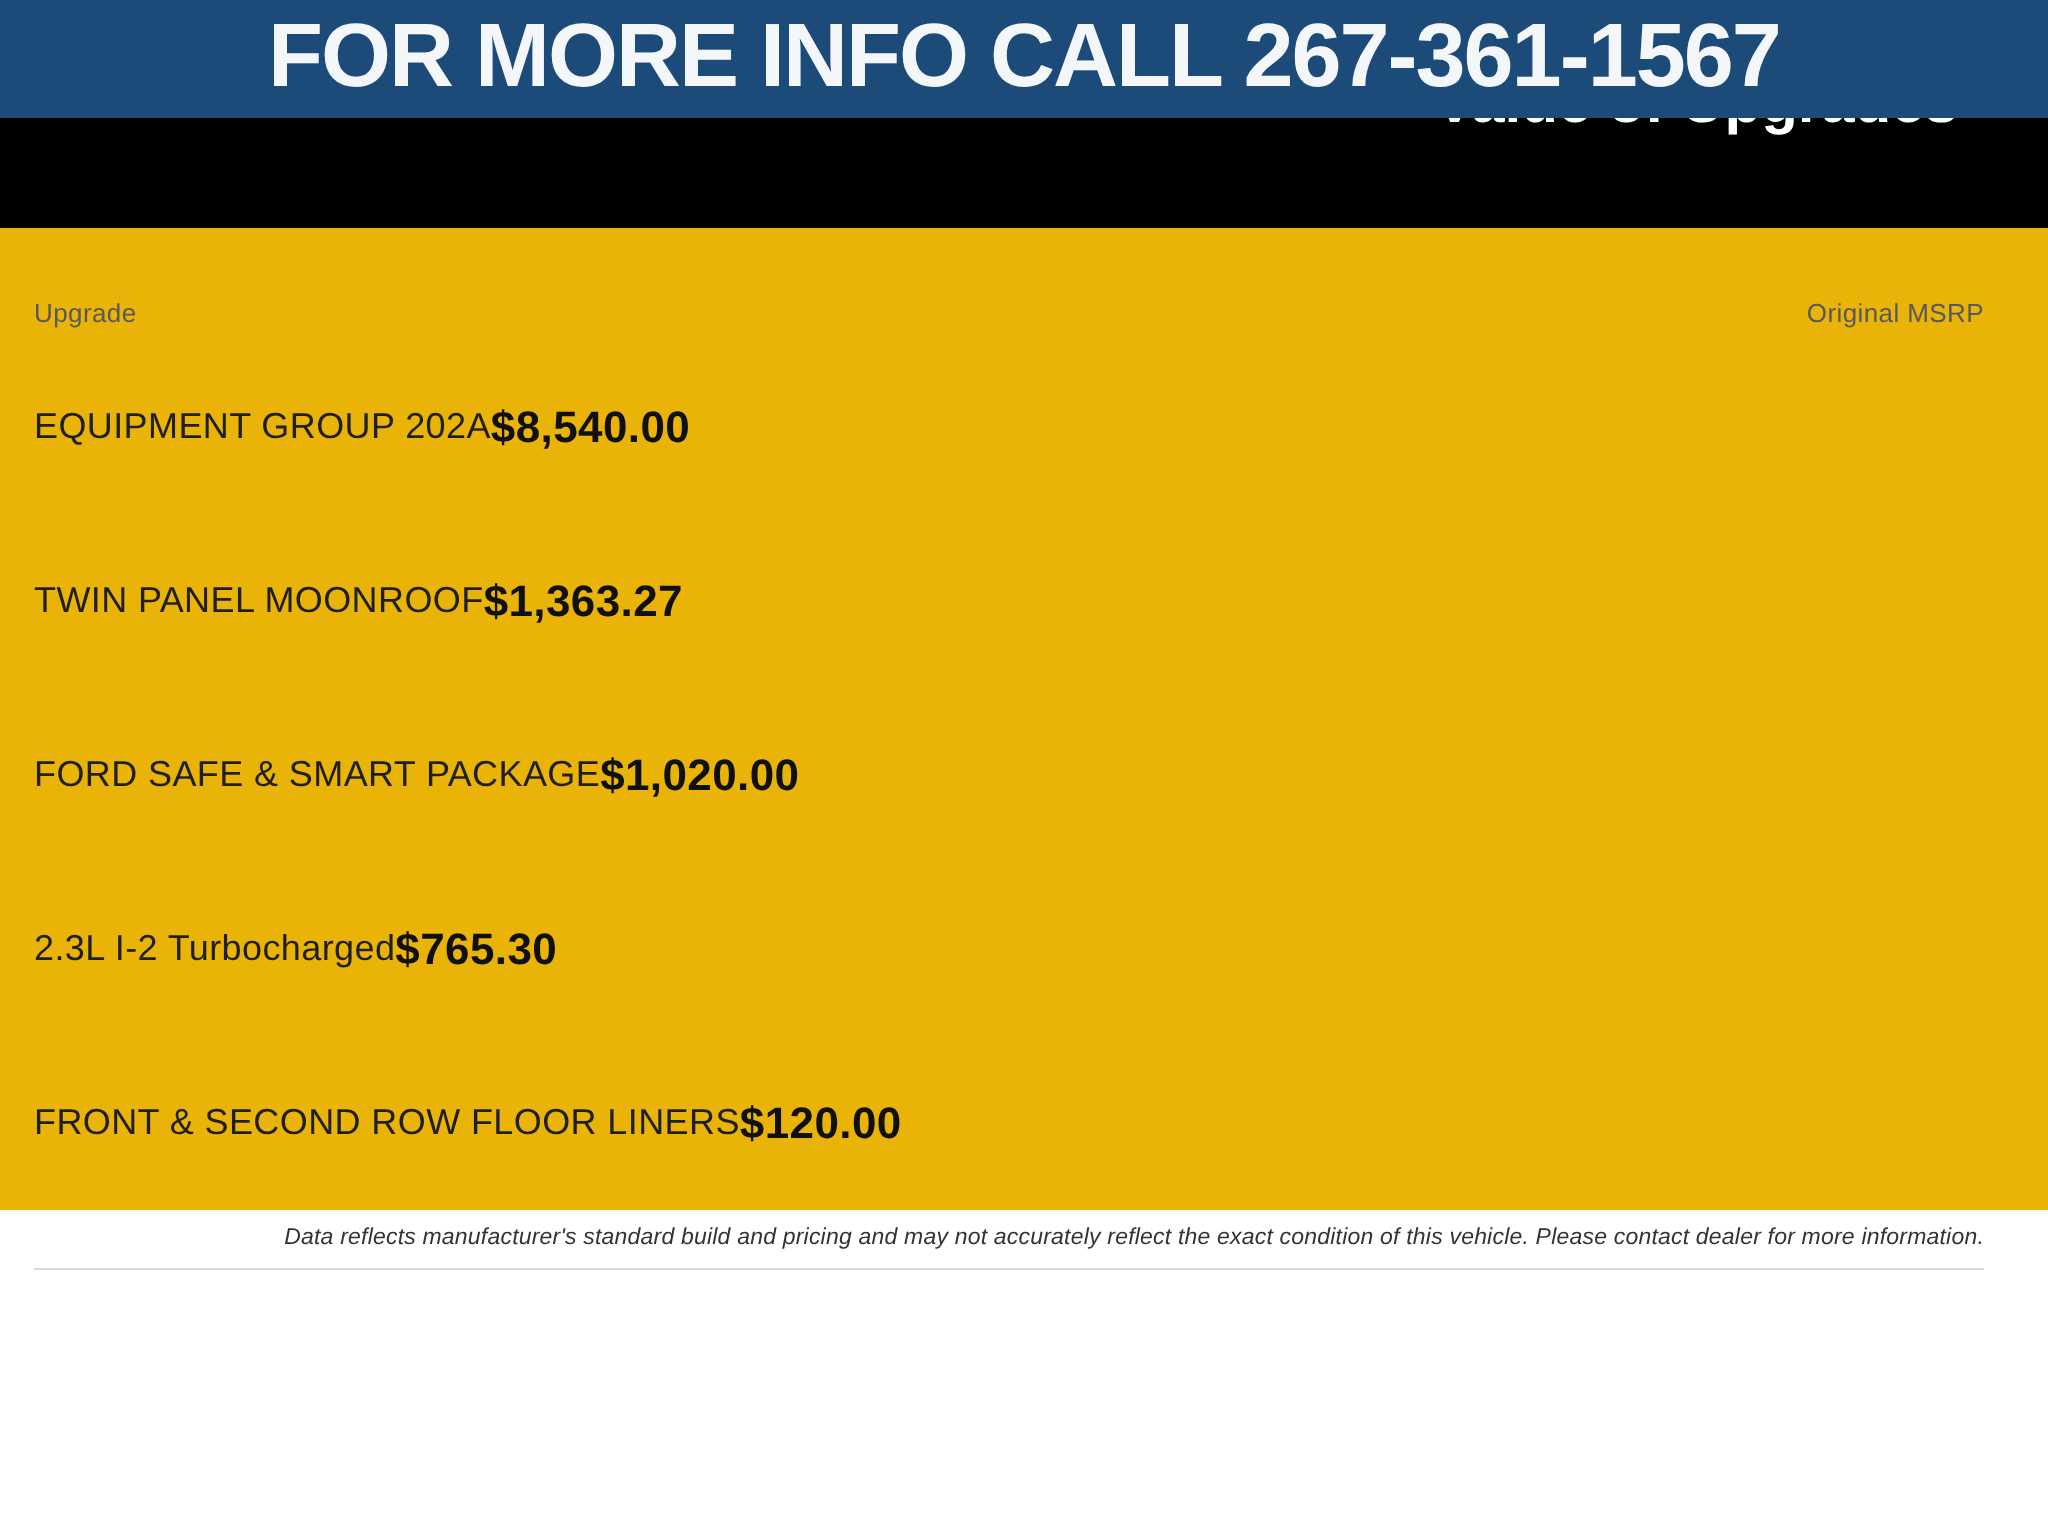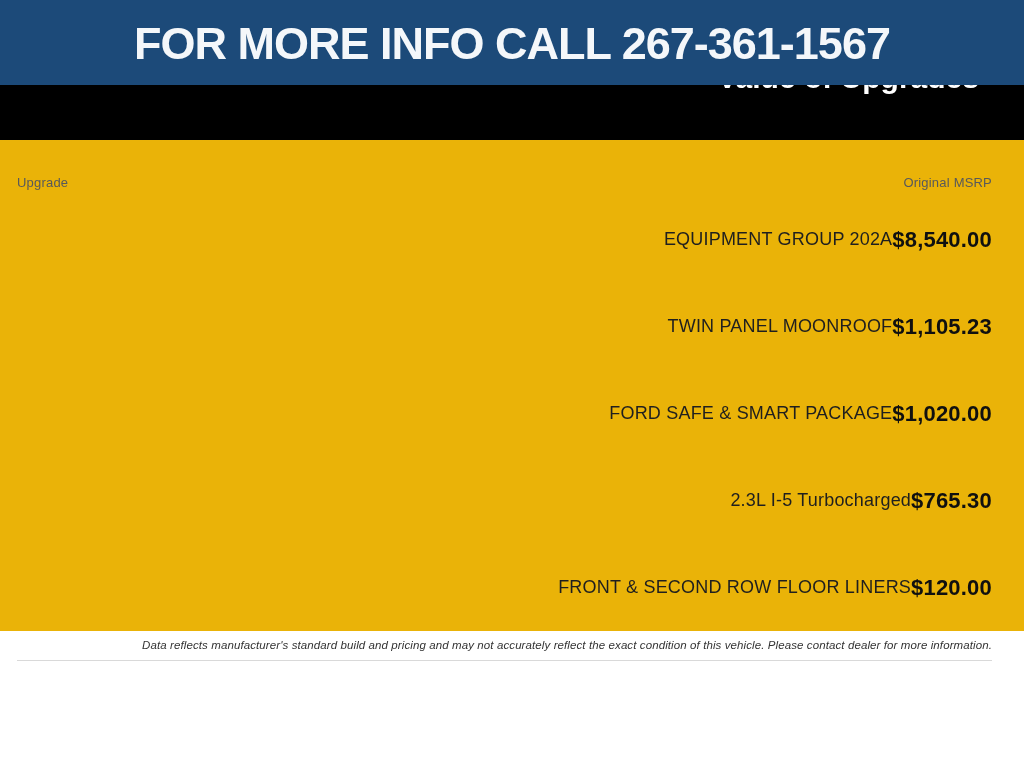--- a/index.html
+++ b/index.html
@@ -8,24 +8,23 @@
     background: #ffffff;
     font-family: "Liberation Sans", sans-serif;
     overflow: hidden;
   }
   .page { position: relative; width: 1024px; height: 768px; background: #ffffff; }
 
   
   .banner {
     position: relative;
     z-index: 2;
-    height: 85px;
+    height: 59px;
     background: #1c4a79;
     display: flex;
-    align-items: center;
     justify-content: center;
   }
   .banner-text {
     color: #f4f7fa;
     font-size: 45px;
     font-weight: 600;
     letter-spacing: -1px;
     white-space: nowrap;
     padding-top: 2px;
   }
@@ -64,21 +63,21 @@
   }
   .col-header {
     font-size: 13px;
     color: #58595b;
     letter-spacing: 0.2px;
   }
   .rows { margin-top: 6px; }
   .row {
     height: 87px;
     display: flex;
-    justify-content: flex-end;
+    justify-content: flex-start;
     align-items: center;
   }
   .row-label {
     font-size: 18px;
     color: #1f1f1f;
     letter-spacing: 0.2px;
   }
   .row-price {
     font-size: 22px;
     font-weight: 700;
@@ -123,28 +122,28 @@
       <span class="col-header">Original MSRP</span>
     </div>
 
     <div class="rows">
       <div class="row">
         <span class="row-label">EQUIPMENT GROUP 202A</span>
         <span class="row-price">$8,540.00</span>
       </div>
       <div class="row">
         <span class="row-label">TWIN PANEL MOONROOF</span>
-        <span class="row-price">$1,105.23</span>
+        <span class="row-price">$1,363.27</span>
       </div>
       <div class="row">
         <span class="row-label">FORD SAFE &amp; SMART PACKAGE</span>
         <span class="row-price">$1,020.00</span>
       </div>
       <div class="row">
-        <span class="row-label">2.3L I-5 Turbocharged</span>
+        <span class="row-label">2.3L I-2 Turbocharged</span>
         <span class="row-price">$765.30</span>
       </div>
       <div class="row">
         <span class="row-label">FRONT &amp; SECOND ROW FLOOR LINERS</span>
         <span class="row-price">$120.00</span>
       </div>
     </div>
 
   </div>
 

